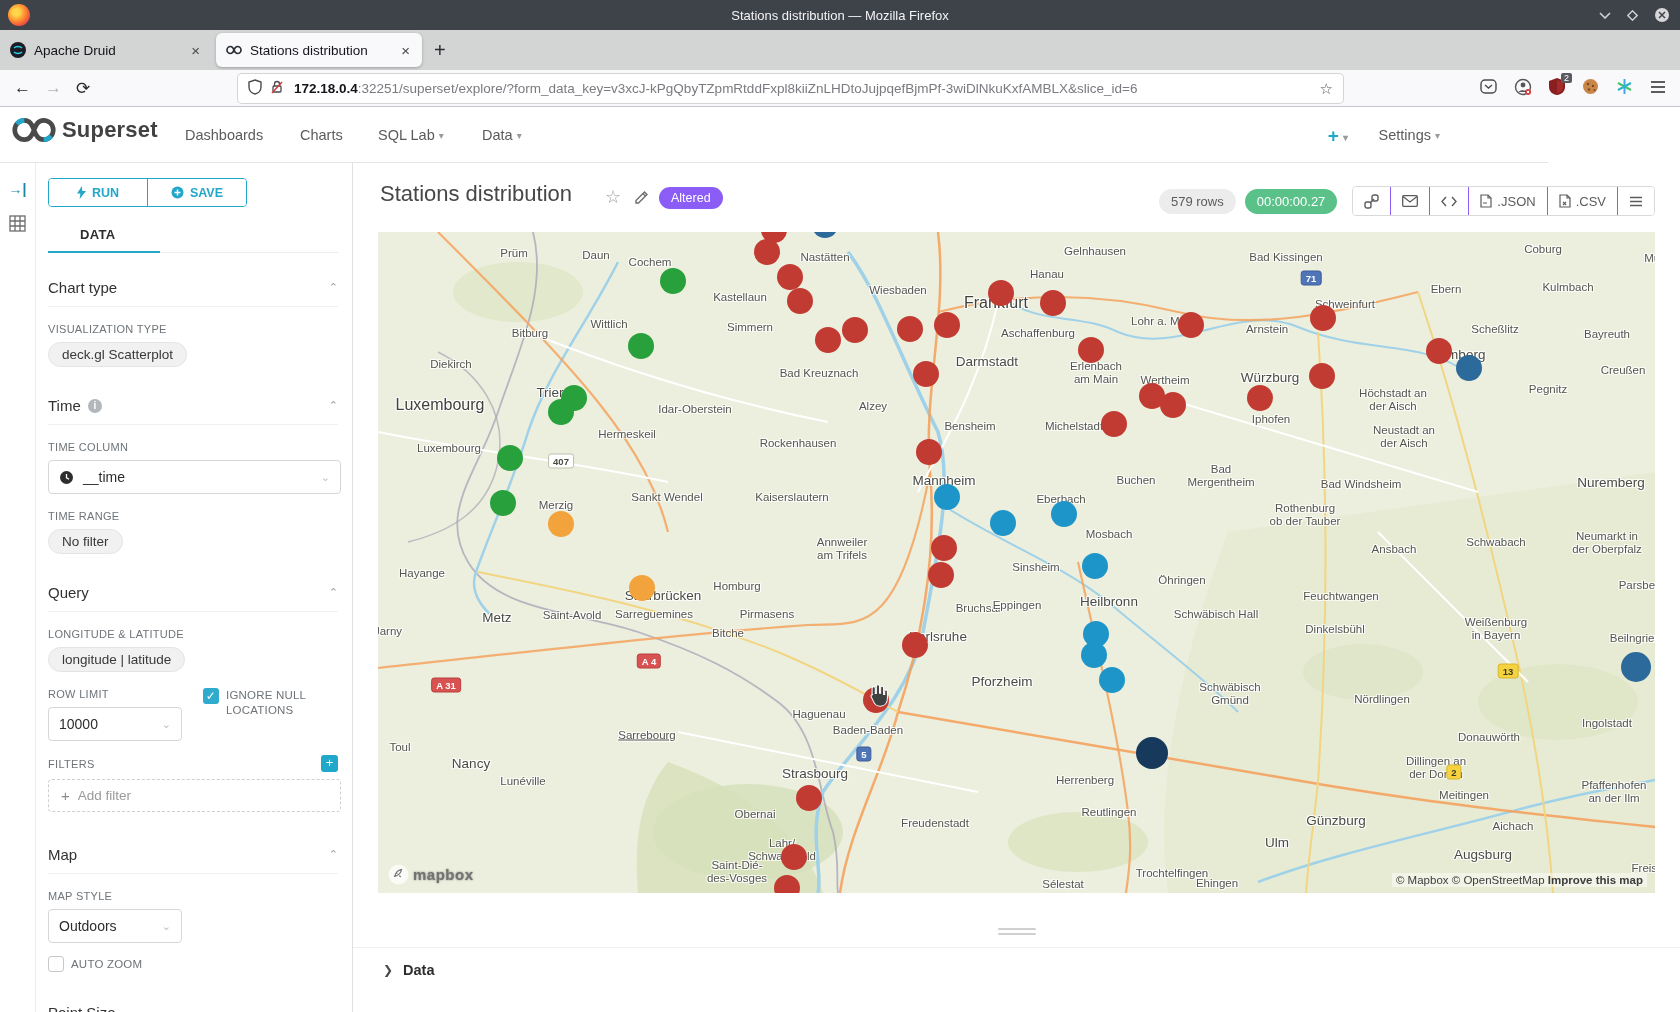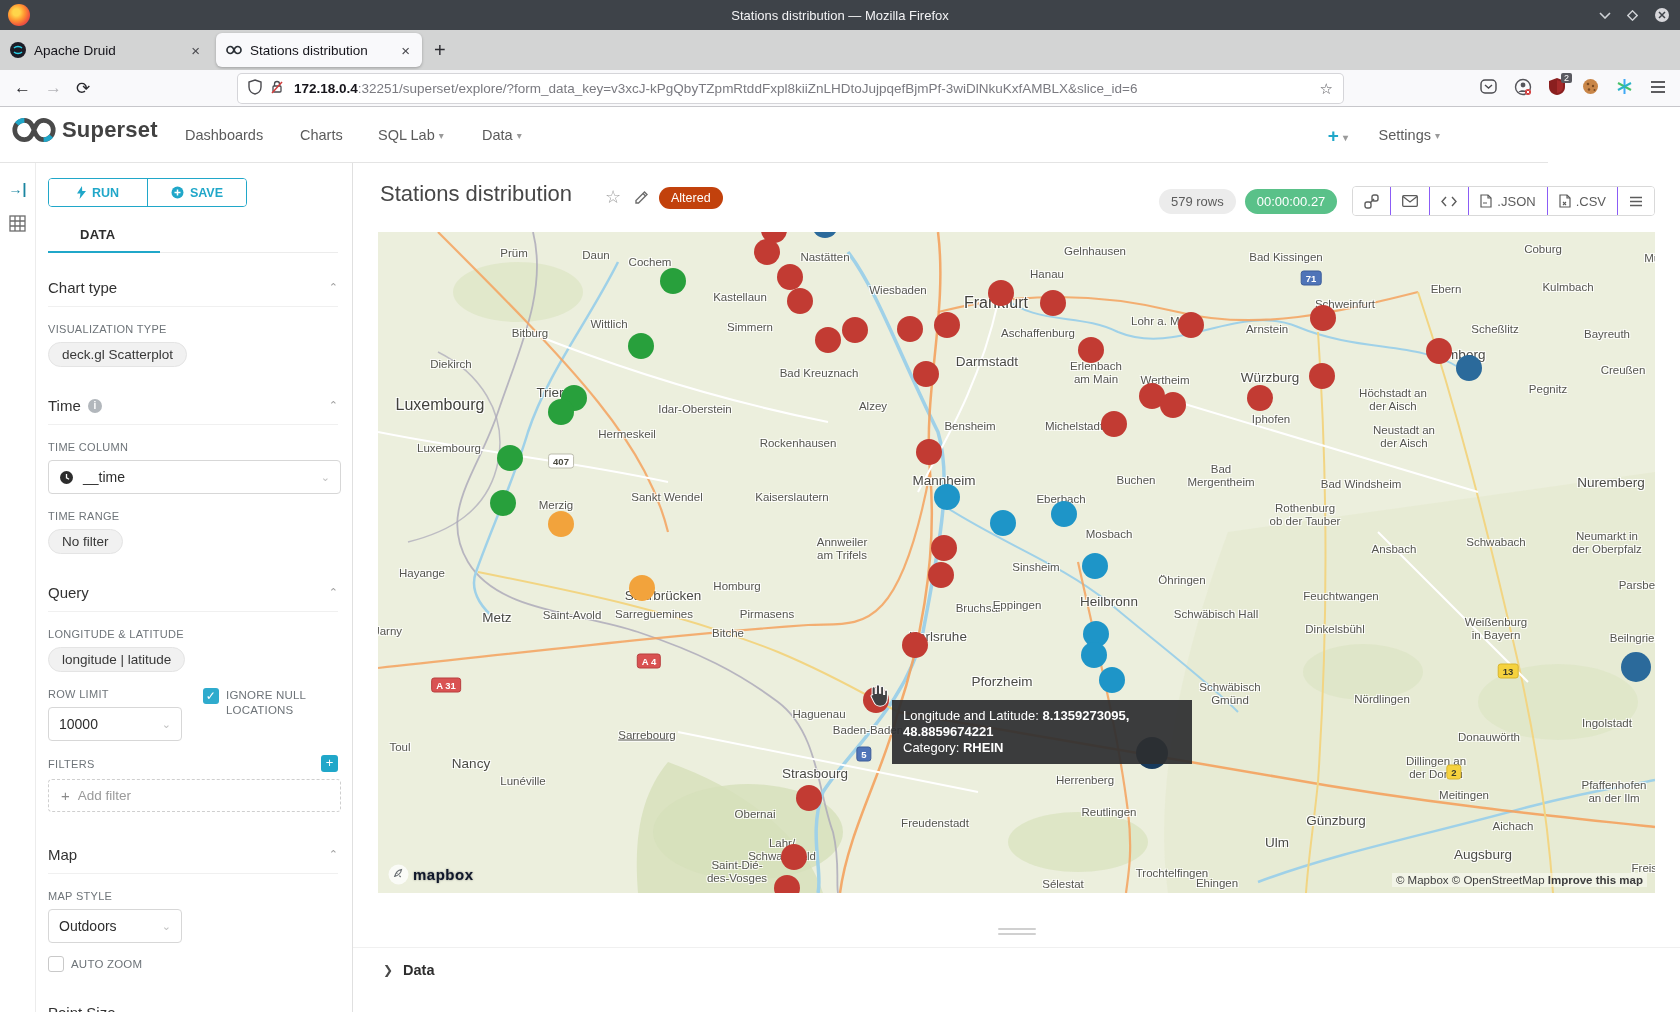--- a/index.html
+++ b/index.html
@@ -73,21 +73,21 @@
   .filters-row { display:flex; align-items:center; margin-top:14px; }
   .plus-btn { margin-left:auto; width:17px; height:17px; background:#20a7c9; border-radius:3px; color:#fff; font-size:13px; line-height:16px; text-align:center; }
   .dashed-box { margin-top:7px; width:293px; height:33px; border:1px dashed #cfcfcf; border-radius:4px; display:flex; align-items:center; padding:0 12px; color:#9a9a9a; font-size:13.5px; gap:8px; }
 
   
   .main { flex:1; position:relative; }
   .chart-header { position:absolute; left:0; top:0; width:100%; height:69px; }
   .chart-title { position:absolute; left:27px; top:18px; font-size:22px; color:#474747; }
   .title-star { position:absolute; left:252px; top:23px; color:#9e9e9e; font-size:18px; }
   .title-edit { position:absolute; left:281px; top:26px; }
-  .altered-badge { position:absolute; left:306px; top:24px; background:#c2410c; color:#fff; font-size:12.5px; border-radius:12px; padding:4px 12px; }
+  .altered-badge { position:absolute; left:306px; top:24px; background:#8b5cf6; color:#fff; font-size:12.5px; border-radius:12px; padding:4px 12px; }
   .hdr-right { position:absolute; right:25px; top:23px; display:flex; align-items:center; gap:9px; }
   .rows-pill { background:#ececec; color:#5c5c5c; font-size:13px; border-radius:13px; padding:5px 12px; }
   .timer-pill { background:#5ac189; color:#fff; font-size:13px; border-radius:13px; padding:5px 12px; }
   .exp-group { display:flex; border:1px solid #d9d9d9; border-radius:4px; overflow:hidden; height:30px; margin-left:6px; }
   .exp-seg { display:flex; align-items:center; justify-content:center; padding:0 11px; color:#5c5c5c; font-size:13px; gap:5px; background:#fff; }
   .exp-seg + .exp-seg { border-left:1px solid #8b5cf6; }
 
   .mapwrap { position:absolute; left:25px; top:69px; width:1277px; height:661px; background:#ecefdd; overflow:hidden; }
   .mapsvg { position:absolute; left:0; top:0; }
   .mlabel { position:absolute; transform:translate(-50%,-50%); font-size:11.5px; color:#55554f; white-space:pre; text-align:center; line-height:13px;
@@ -98,21 +98,21 @@
   .shield.b { background:#4f74b8; color:#fff; border:1px solid #3c5c99; }
   .shield.r { background:#d95252; color:#fff; border:1px solid #b83e3e; }
   .shield.y { background:#f5d23e; color:#3c3c28; border:1px solid #d8b52c; }
   .shield.w { background:#fff; color:#4a4a40; border:1px solid #bdbdae; }
   .dot { position:absolute; border-radius:50%; transform:translate(-50%,-50%); }
 
   .map-tooltip { position:absolute; left:514px; top:468px; width:300px; background:rgba(45,46,48,.93); color:#fff; font-size:13px; line-height:16px; padding:8px 11px; z-index:30; }
   .map-tooltip b { font-weight:bold; }
   .grab-cursor { position:absolute; left:486px; top:450px; z-index:31; }
   .mapbox-logo { position:absolute; left:10px; bottom:8px; display:flex; align-items:center; gap:4px; z-index:20; }
-  .mapbox-word { color:#0f172a; font-size:15px; font-weight:bold; letter-spacing:.5px; text-shadow:0 0 2px rgba(90,90,90,.8); }
+  .mapbox-word { color:#737373; font-size:15px; font-weight:bold; letter-spacing:.5px; text-shadow:0 0 2px rgba(90,90,90,.8); }
   .attrib { position:absolute; right:8px; bottom:6px; font-size:11.5px; color:#3d3d3d; z-index:20; background:rgba(255,255,255,.45); padding:1px 4px; }
   .attrib b { font-weight:bold; }
 
   .drag-handle { position:absolute; left:50%; top:762px; transform:translateX(-50%); width:38px; }
   .drag-handle div { height:2px; background:#d0d0d0; margin:3px 0; border-radius:1px; }
   .data-collapse { position:absolute; left:0; top:784px; width:100%; border-top:1px solid #f0f0f0; padding:14px 0 0 30px; display:flex; align-items:center; gap:10px; }
   .data-chev { color:#4a4a4a; font-size:12px; }
   .data-label { font-size:14.5px; font-weight:bold; color:#2d2d2d; }
 </style>
 </head>
@@ -612,25 +612,20 @@
           <div class="dot" style="left: 716px; top: 423px; width: 26px; height: 26px; background: rgb(30, 149, 200);"></div>
           <div class="dot" style="left: 734px; top: 448px; width: 26px; height: 26px; background: rgb(30, 149, 200);"></div>
           <div class="dot" style="left: 498px; top: 468px; width: 26px; height: 26px; background: rgb(194, 59, 51);"></div>
           <div class="dot" style="left: 774px; top: 521px; width: 32px; height: 32px; background: rgb(23, 58, 92);"></div>
           <div class="dot" style="left: 1258px; top: 435px; width: 30px; height: 30px; background: rgb(43, 106, 155);"></div>
           <div class="dot" style="left: 431px; top: 566px; width: 26px; height: 26px; background: rgb(194, 59, 51);"></div>
           <div class="dot" style="left: 416px; top: 625px; width: 26px; height: 26px; background: rgb(194, 59, 51);"></div>
           <div class="dot" style="left: 409px; top: 656px; width: 26px; height: 26px; background: rgb(194, 59, 51);"></div>
         </div>
 
-      <div class="map-tooltip">
-        <span>Longitude and Latitude: </span><b>8.1359273095,</b><br>
-        <b>48.8859674221</b><br>
-        <span>Category: </span><b>RHEIN</b>
-      </div>
 
       <div class="grab-cursor">
         <svg width="27" height="27" viewBox="0 0 24 24">
             <path fill="#3f4042" stroke="#fff" stroke-width="0.9" d="M7.2 11.2V5.6a1.4 1.4 0 012.8 0v4.6h1V3.9a1.4 1.4 0 012.8 0V10h1V5.1a1.3 1.3 0 012.6 0V11h1V8.2a1.2 1.2 0 012.4 0v6.3c0 4.2-2.6 7-6.4 7-3.2 0-4.9-1.6-6-4.3l-2.1-4.3c-.5-1 .9-2.1 1.8-1.6z"></path>
           </svg>
       </div>
 
       <div class="mapbox-logo">
         <svg width="21" height="21" viewBox="0 0 21 21">
             <circle cx="10.5" cy="10.5" r="10" fill="rgba(255,255,255,.75)"></circle>

